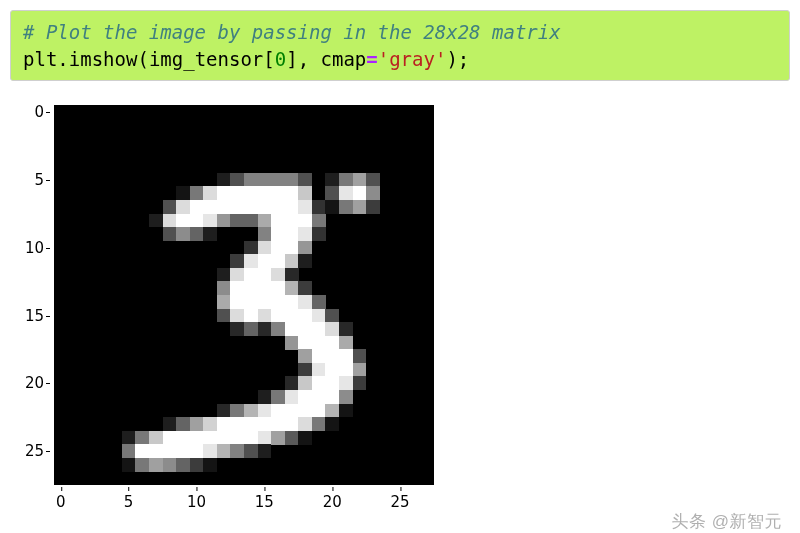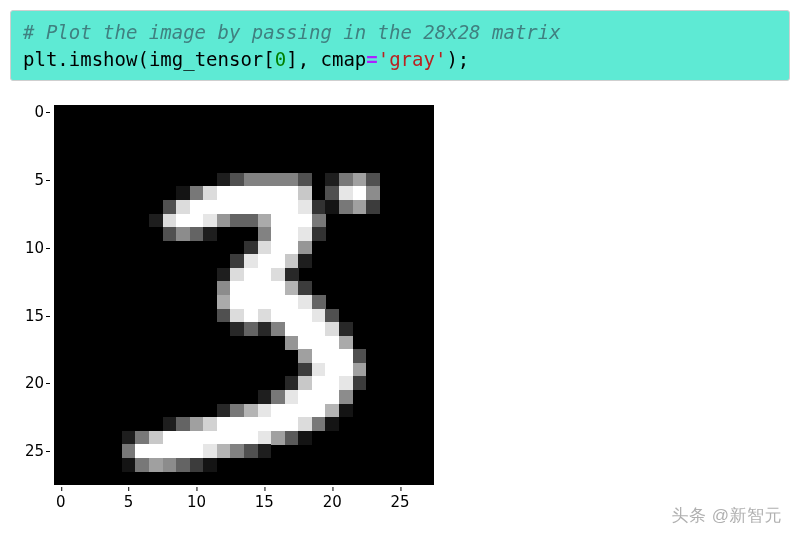--- a/index.html
+++ b/index.html
@@ -6,21 +6,21 @@
     margin: 0;
     padding: 10px;
     background: #ffffff;
     font-family: sans-serif;
     width: 800px;
     height: 533px;
     box-sizing: border-box;
     position: relative;
   }
   .code-cell {
-    background: #5eead4;
+    background: #bef264;
     border: 1px solid #cfcfcf;
     border-radius: 3px;
     padding: 8px 12px;
     font-family: "DejaVu Sans Mono", Menlo, Consolas, monospace;
     font-size: 19px;
     line-height: 1.4;
     white-space: pre;
     overflow: hidden;
   }
   .c-comment { color: #408080; font-style: italic; }
@@ -90,21 +90,21 @@
     position: absolute;
     left: 50%;
     top: -6px;
     width: 1px;
     height: 4px;
     background: #000;
   }
   .footer-credit {
     position: absolute;
     right: 18px;
-    bottom: 6px;
+    bottom: 0;
     font-size: 17px;
     color: #b0b0b0;
     font-family: "PingFang SC","Microsoft YaHei",sans-serif;
     letter-spacing: 0.5px;
   }
 </style>
 </head>
 <body>
 
 <div class="code-cell"><span class="c-comment"># Plot the image by passing in the 28x28 matrix</span>

